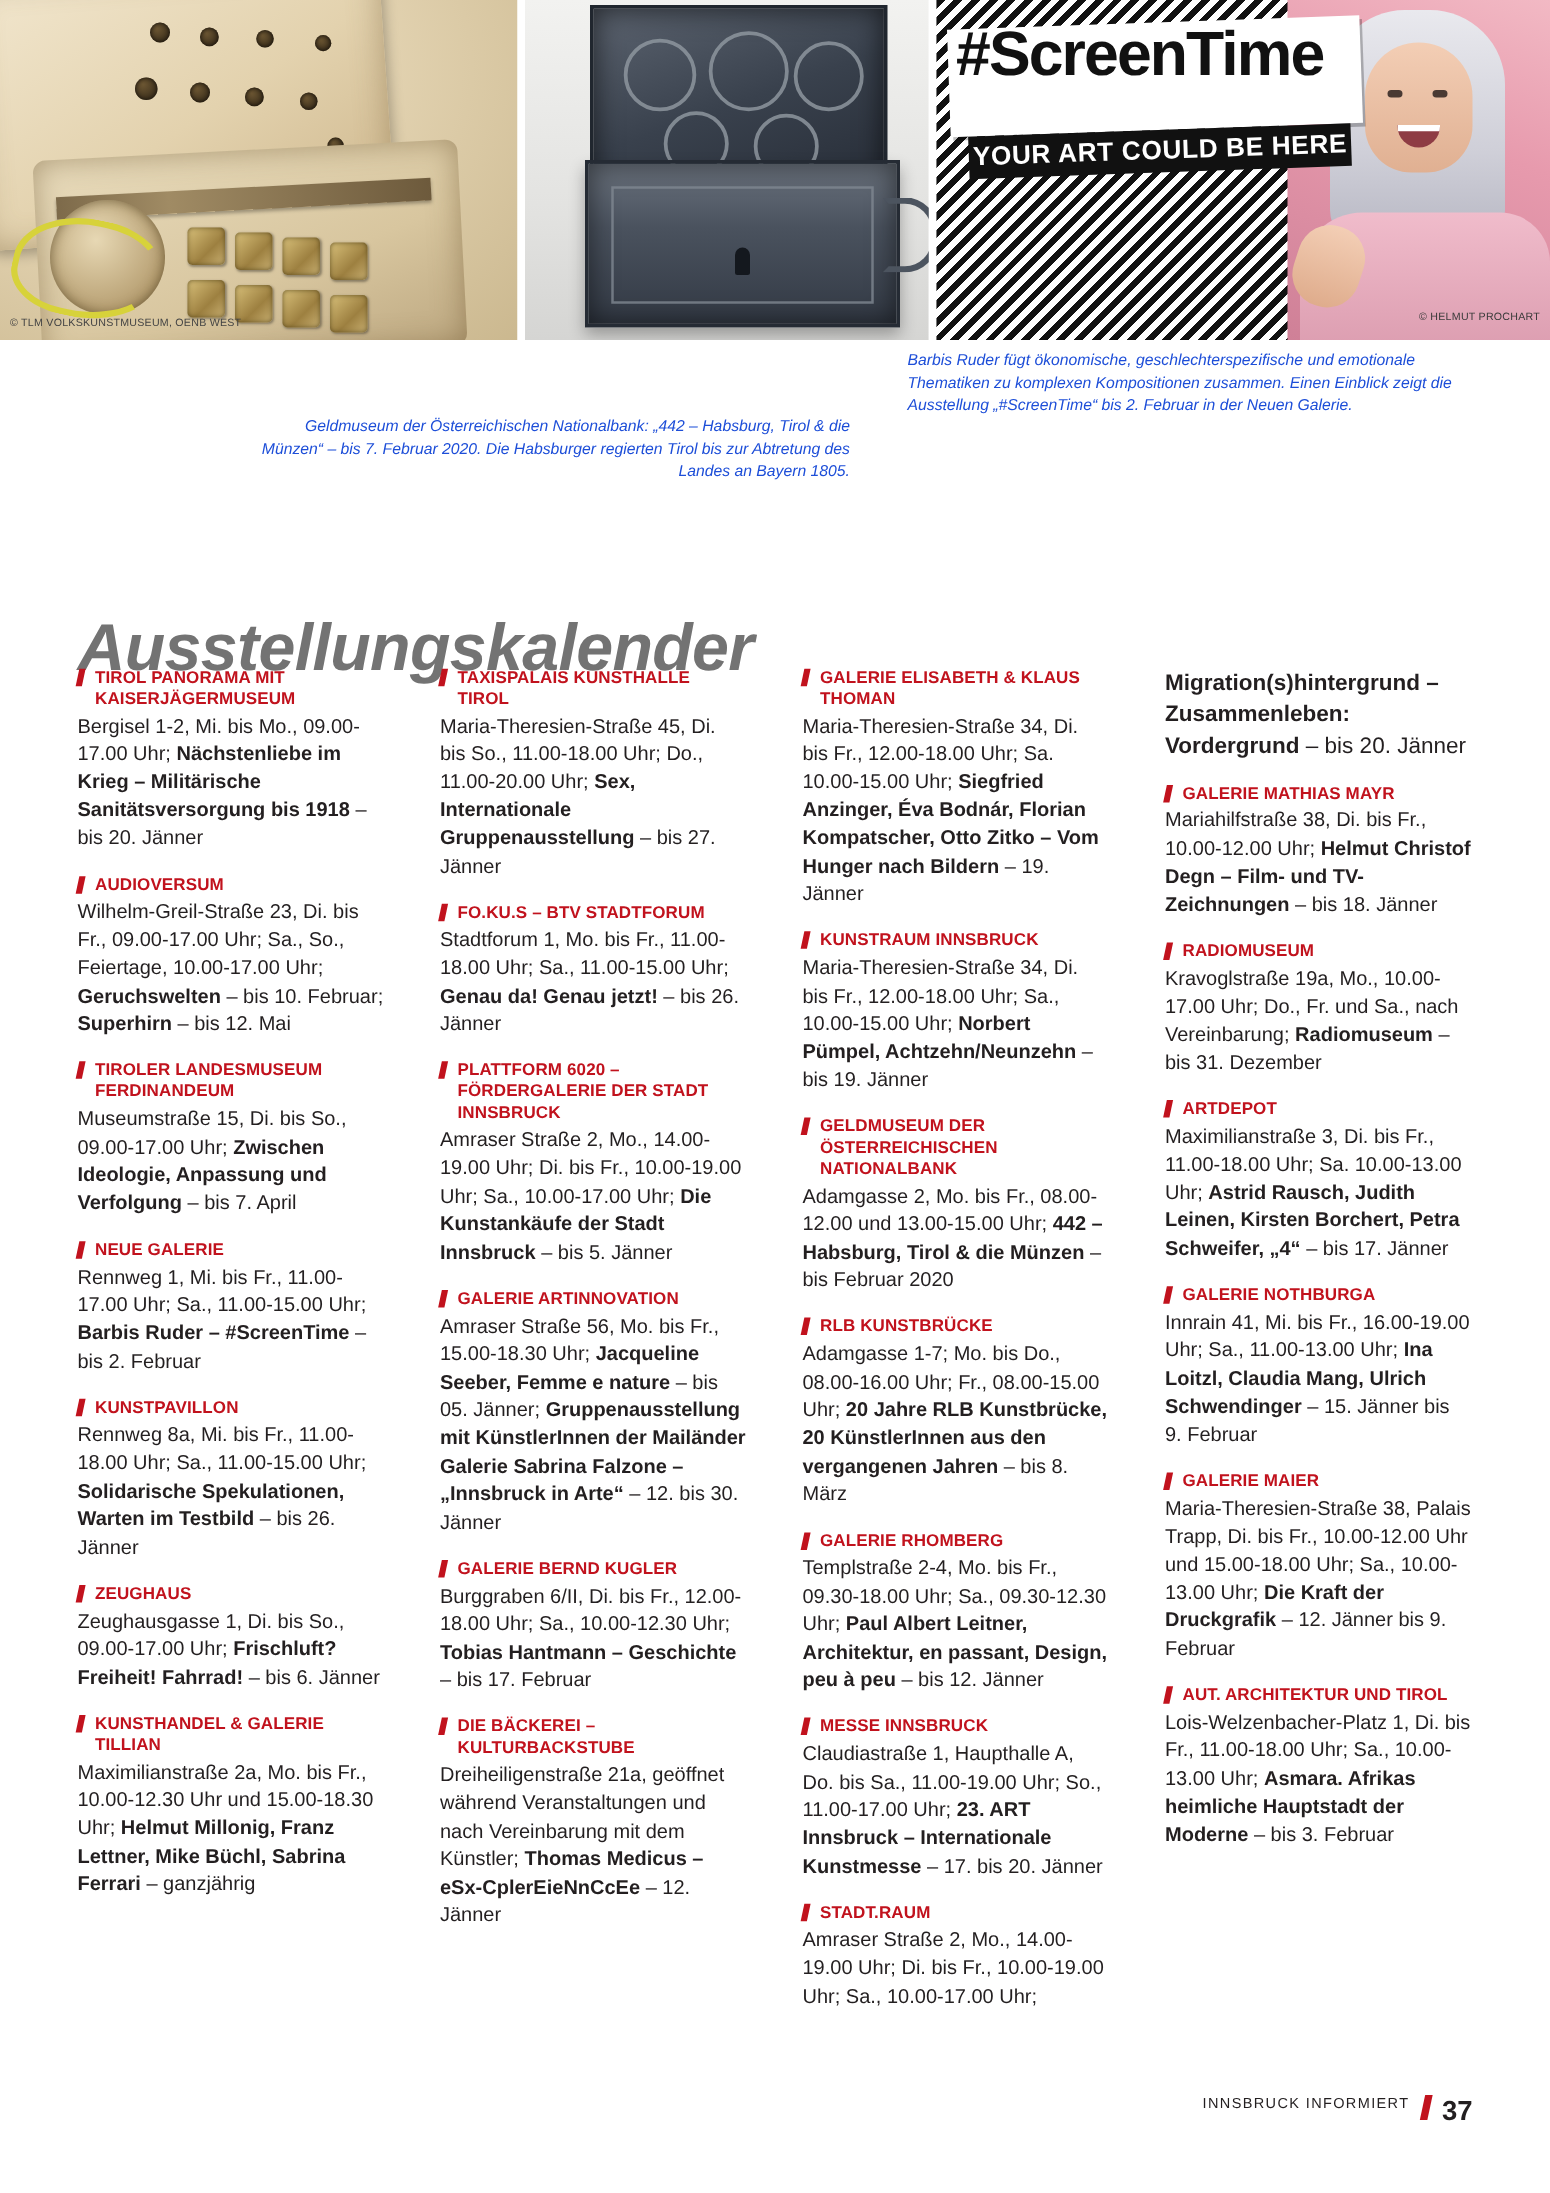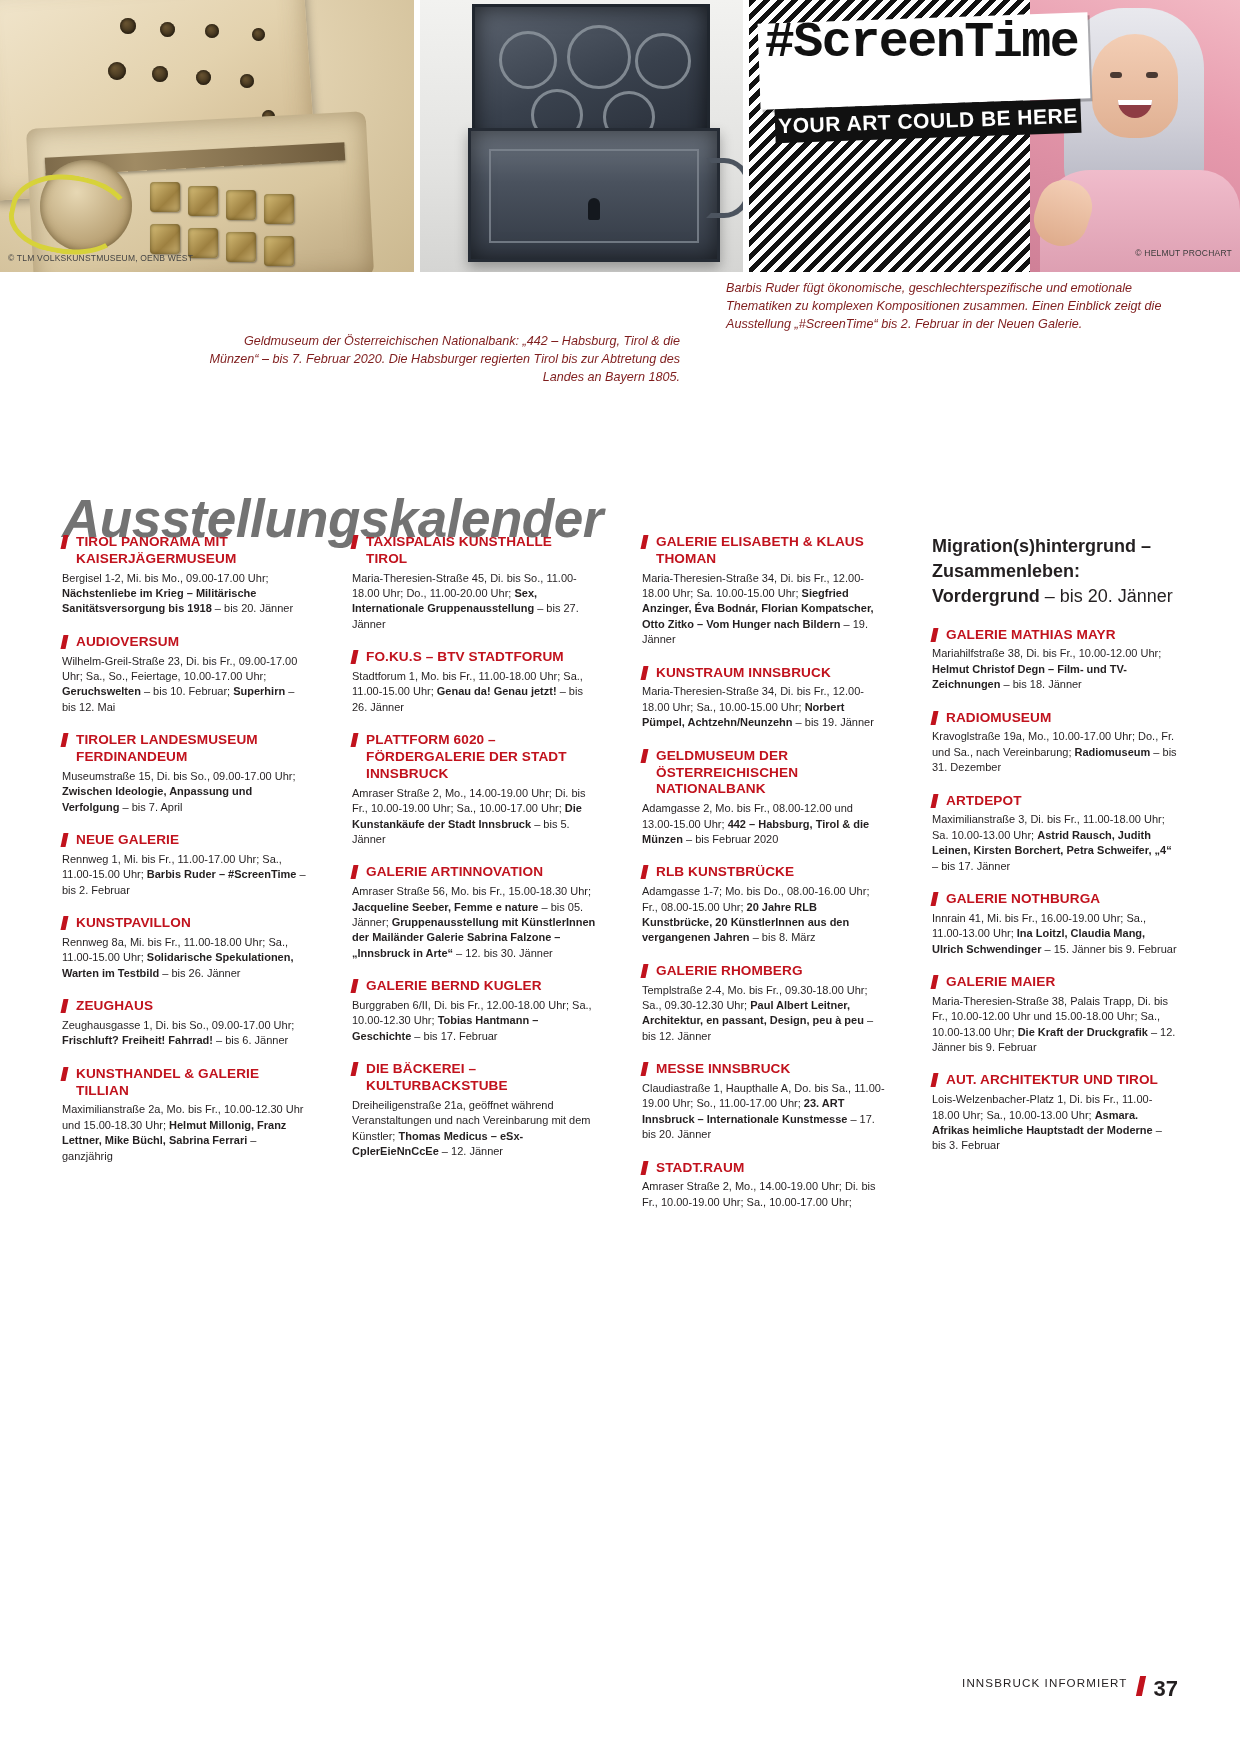--- a/index.html
+++ b/index.html
@@ -156,21 +156,21 @@
     position: absolute;
     left: 10px; top: 18px;
     width: 330px; height: 86px;
     background: #ffffff;
     transform: rotate(-2deg);
     box-shadow: 2px 3px 0 rgba(0,0,0,.25);
   }
   .ph3-title {
     position: absolute;
     left: 16px; top: 14px;
-    font-family: Liberation Mono, monospace;
+    font-family: Liberation Sans, sans-serif;
     font-weight: bold;
     font-size: 50px;
     letter-spacing: -1.5px;
     color: #111;
   }
   .ph3-subbar {
     position: absolute;
     left: 26px; top: 104px;
     width: 306px; height: 34px;
     background: #111;
@@ -245,21 +245,21 @@
   }
   .credit-1 { left: 8px; top: 253px; color: #444; }
   .credit-3 { right: 8px; top: 248px; color: #3b3b3b; }
 
   
   .caption {
     position: absolute;
     font-style: italic;
     font-size: 12.6px;
     line-height: 1.42;
-    color: #7f1d1d;
+    color: #1d4ed8;
   }
   .caption-left {
     left: 200px; top: 333px; width: 480px; text-align: right;
   }
   .caption-right {
     left: 726px; top: 280px; width: 440px;
   }
 
   
   .headline {
@@ -303,21 +303,21 @@
   }
   .entry-title::before {
     content: "";
     position: absolute;
     left: 0; top: 1px;
     width: 5px; height: 14px;
     background: #c1121d;
     transform: skewX(-12deg);
   }
   .entry-body {
-    font-size: 11px;
+    font-size: 16px;
     line-height: 1.40;
     color: #231f20;
   }
   .entry-body b { font-weight: bold; }
 
   .contd {
     font-size: 18px;
     line-height: 1.40;
     color: #231f20;
     margin-bottom: 17px;

